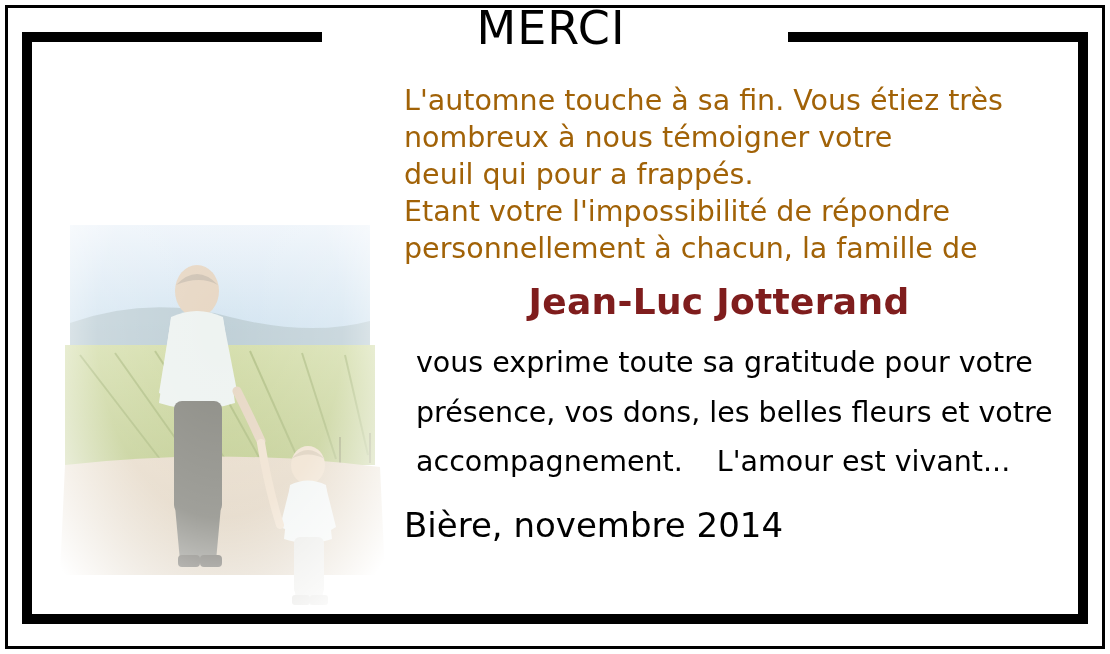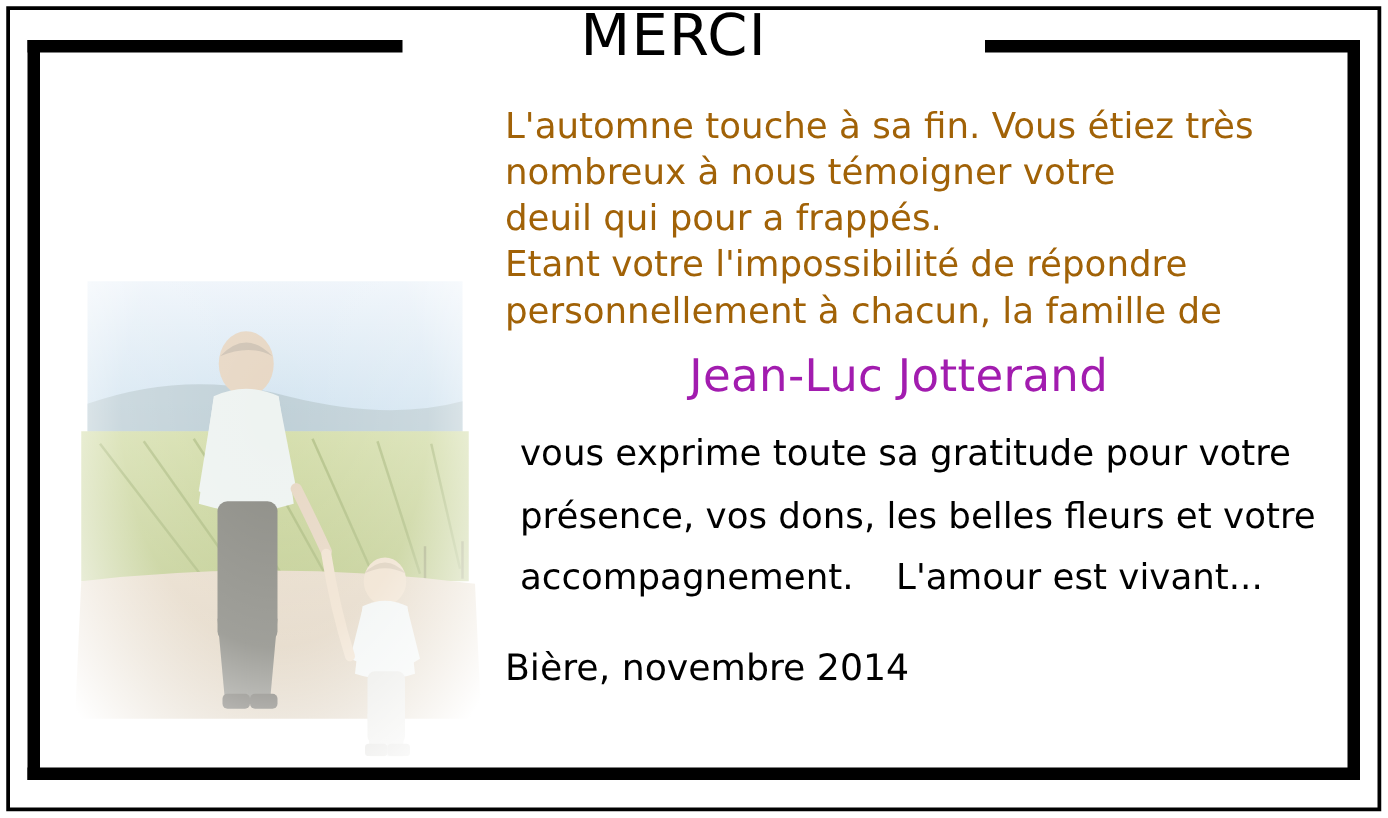--- a/index.html
+++ b/index.html
@@ -67,21 +67,21 @@
     left: 788px;
     top: 32px;
     width: 300px;
     height: 10px;
     background: #000000;
   }
 
   
   .title {
     position: absolute;
-    left: 306px;
+    left: 318px;
     top: 5px;
     width: 466px;
     text-align: center;
     font-family: "DejaVu Sans", sans-serif;
     font-size: 46px;
     font-weight: 400;
     letter-spacing: 1px;
     color: #000000;
     line-height: 1.0;
   }
@@ -113,34 +113,34 @@
     color: #a16207;
     margin: 0;
   }
   .para.justify {
     text-align: justify;
     text-align-last: left;
   }
   .name {
     text-align: center;
     font-size: 36px;
-    font-weight: normal;
+    font-weight: bold;
     margin: 14px 0 22px 0;
     letter-spacing: 0.3px;
-    color: #a21caf;
+    color: #7f1d1d;
     width: 630px;
   }
   .closing {
     font-size: 28.5px;
     line-height: 1.32;
     margin: 12px;
   }
   .place-date {
-    font-size: 29px;
-    margin-top: 36px;
+    font-size: 34px;
+    margin-top: 24px;
   }
   .nbsp-gap { display: inline-block; width: 34px; }
 </style>
 </head>
 <body>
 
 <div id="card">
 
   <div class="outer-frame"></div>
 

